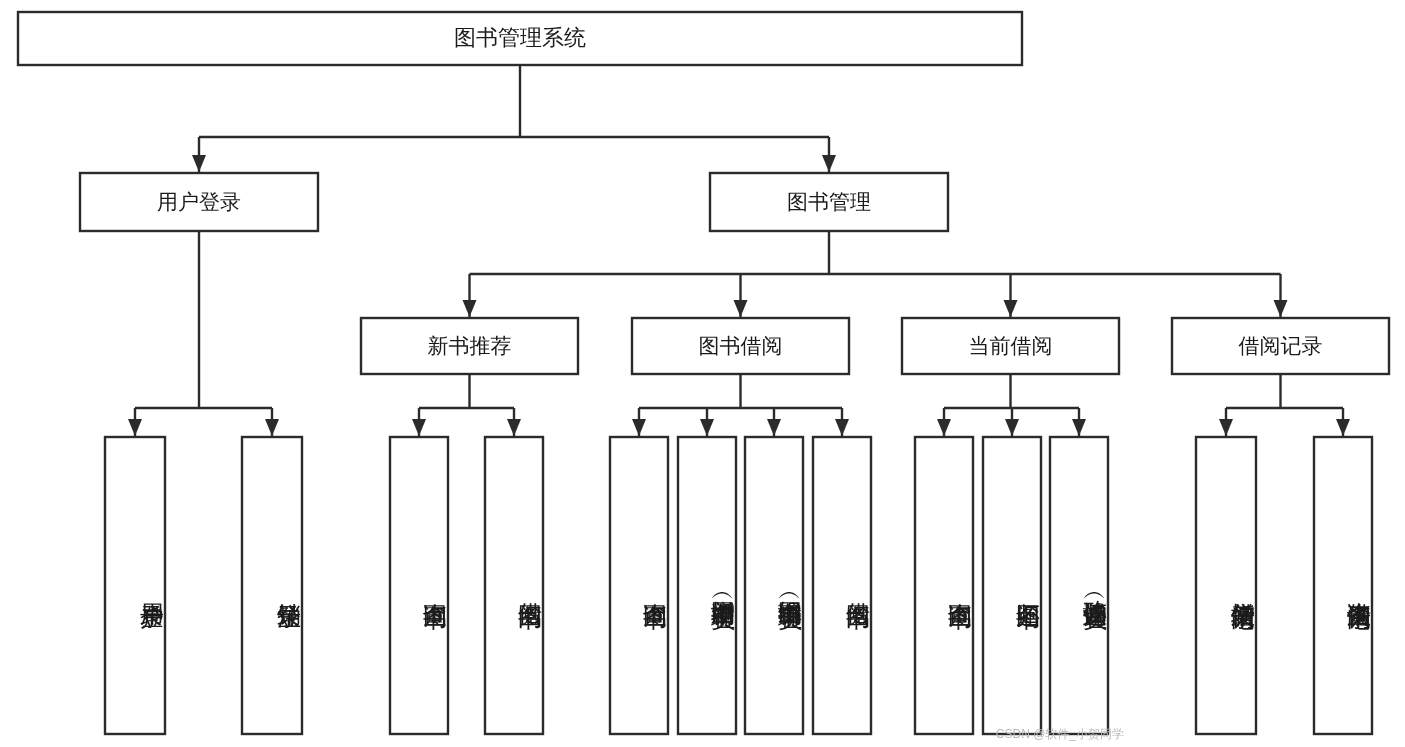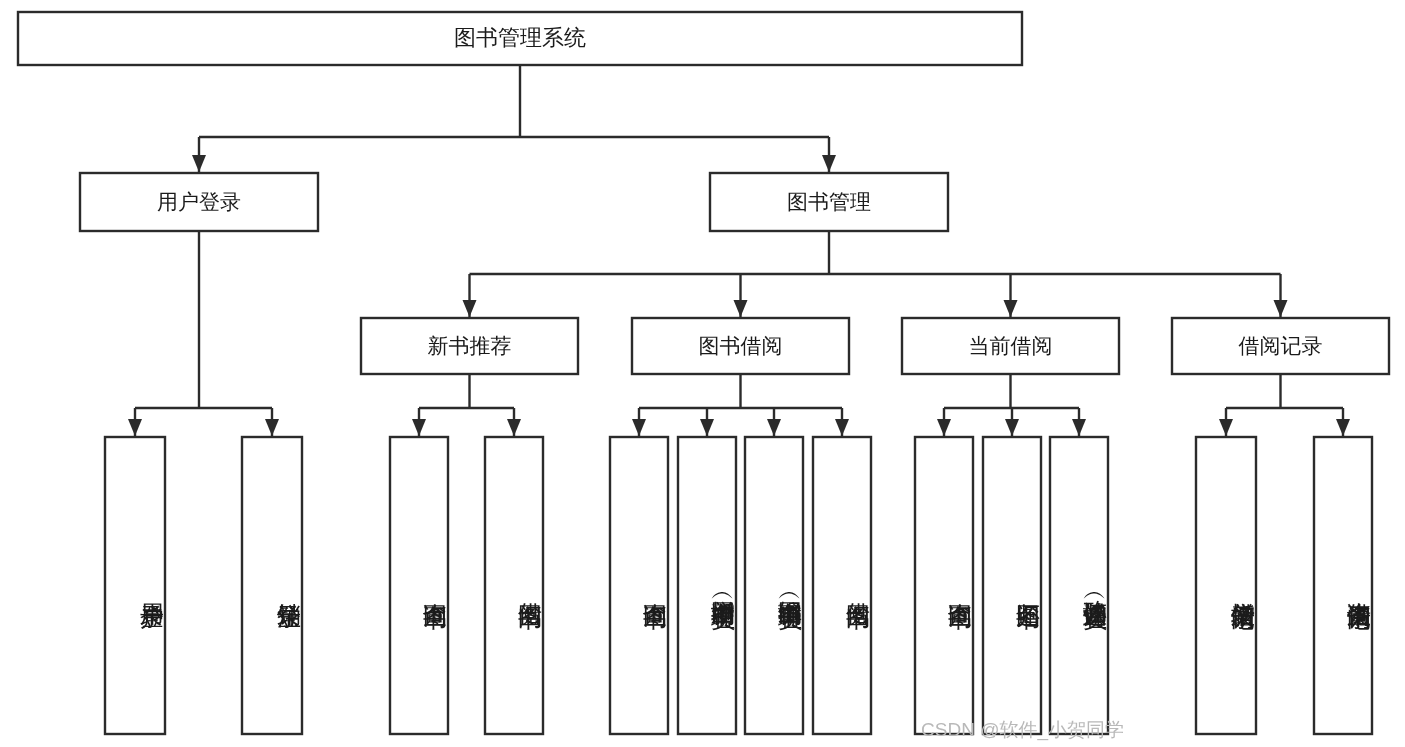--- a/index.html
+++ b/index.html
@@ -64,21 +64,21 @@
     color: #1b1b1b;
     letter-spacing: 1px;
     white-space: nowrap;
     pointer-events: none;
   }
   .watermark {
     position: absolute;
     right: 8px;
     bottom: 4px;
     font-family: "Liberation Sans", "DejaVu Sans", sans-serif;
-    font-size: 19px;
+    font-size: 12px;
     color: #b9b9b9;
     white-space: nowrap;
   }
 </style>
 </head>
 <body>
 
 <div id="diagram-root">
 
   <svg id="tree-svg" viewBox="0 0 1405 747">

